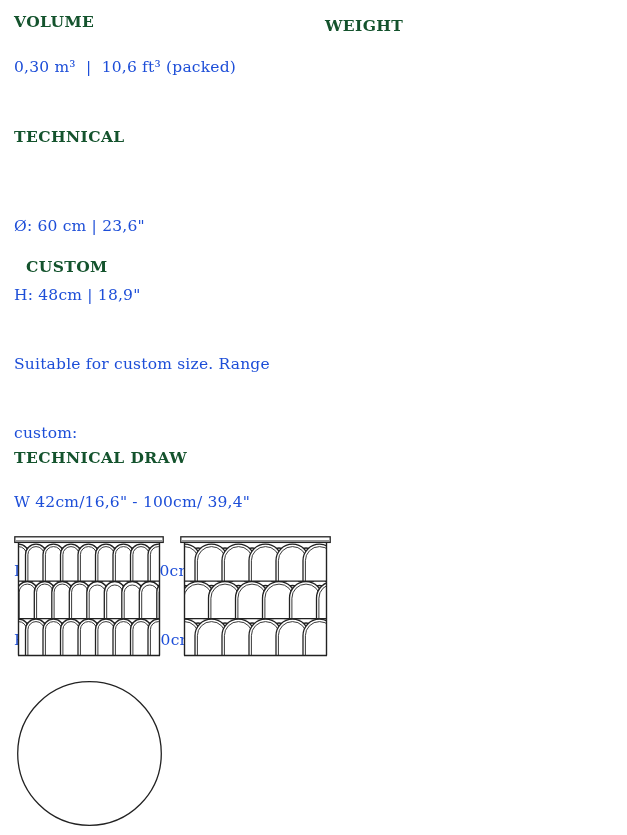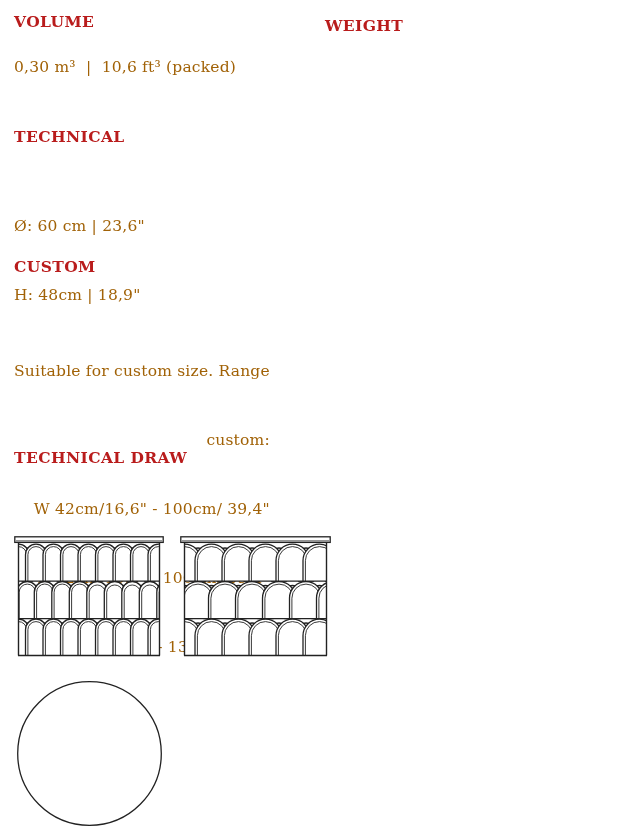--- a/index.html
+++ b/index.html
@@ -10,31 +10,31 @@
     position: relative;
     overflow: hidden;
   }
   .page { position: absolute; inset: 0; }
   .h {
     position: absolute;
     font-family: "DejaVu Serif", serif;
     font-weight: 700;
     font-size: 15.5px;
     letter-spacing: 0.4px;
-    color: #b91c1c;
+    color: #14532d;
     white-space: pre;
   }
   .t {
     position: absolute;
     font-family: "DejaVu Serif", serif;
     font-weight: 400;
     font-size: 15.5px;
     line-height: 23px;
     letter-spacing: 0.2px;
-    color: #a16207;
+    color: #1d4ed8;
     white-space: pre-wrap;
   }
   .t div { white-space: pre; }
   svg.draw { position: absolute; display: block; }
 </style>
 </head>
 <body>
 
 <div class="page">
 
@@ -42,22 +42,22 @@
   <div class="t" style="left:14px; top:56px;">0,30 m³  |  10,6 ft³ (packed)</div>
 
   <div class="h" style="left:325px; top:16px;">WEIGHT</div>
 
   <div class="h" style="left:14px; top:127px;">TECHNICAL</div>
   <div class="t" style="left:14px; top:169px;">
     <div>Ø: 60 cm | 23,6"</div>
     <div>H: 48cm | 18,9"</div>
   </div>
 
-  <div class="h" style="left:14px; top:257px;">CUSTOM</div>
-  <div class="t" style="left:14px; top:314px;text-align:right;">
+  <div class="h" style="left:26px; top:257px;">CUSTOM</div>
+  <div class="t" style="left:14px; top:307px;">
     <div>Suitable for custom size. Range</div>
     <div>custom:</div>
     <div>W 42cm/16,6" - 100cm/ 39,4"</div>
     <div>D 42cm/16,6" - 100cm/ 39,4"</div>
     <div>H 43cm/16,9" - 130cm/51,2"</div>
   </div>
 
   <div class="h" style="left:14px; top:448px;">TECHNICAL DRAW</div>
 
   <svg class="draw" id="draw-front" style="left:14px; top:536px;" width="150" height="121" viewBox="0 0 150 121">

